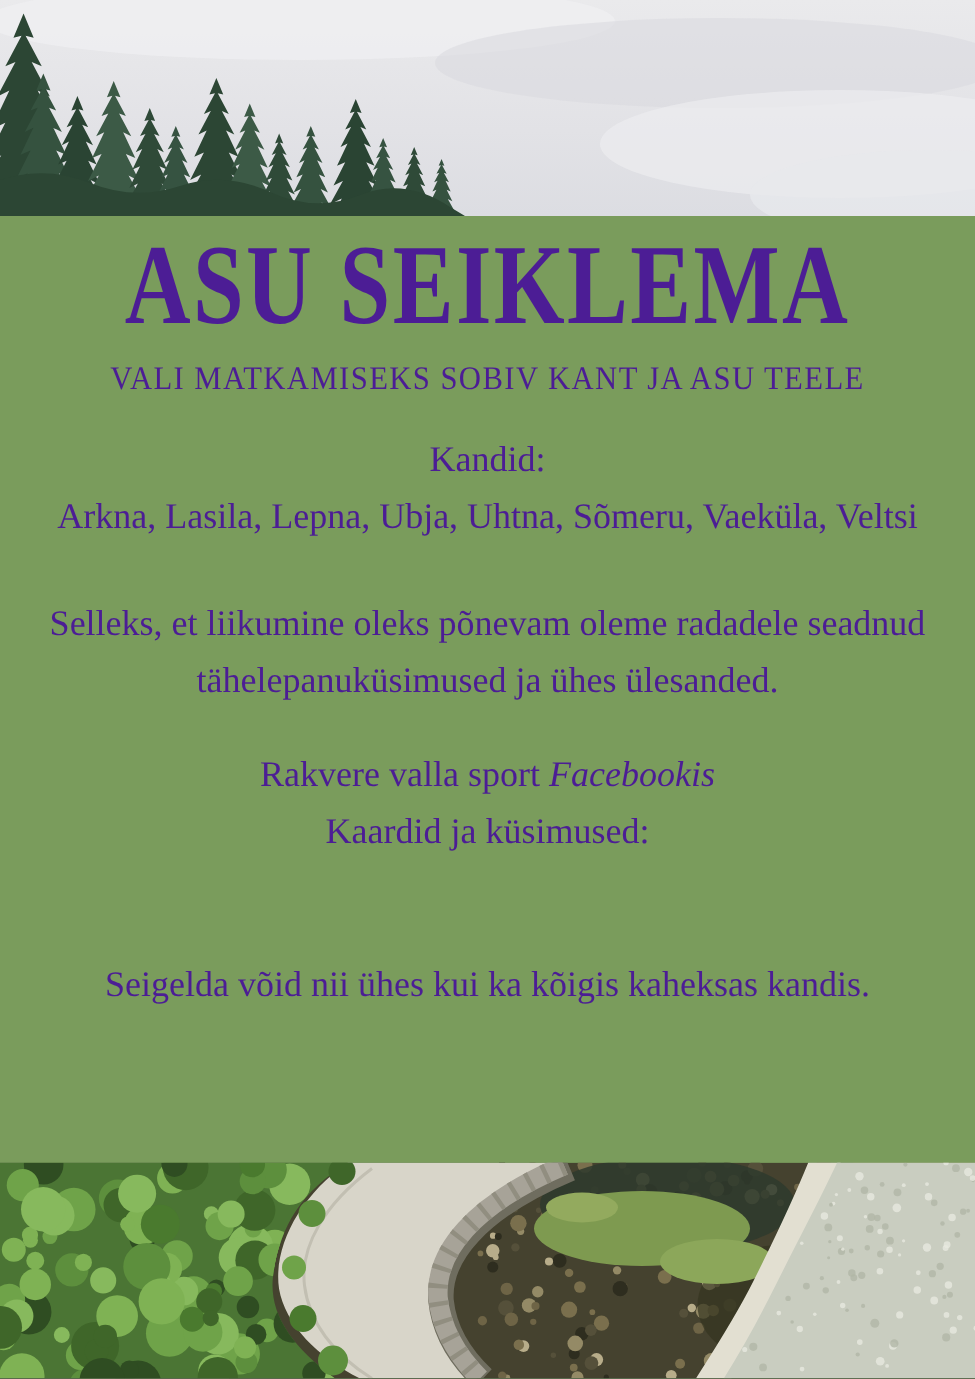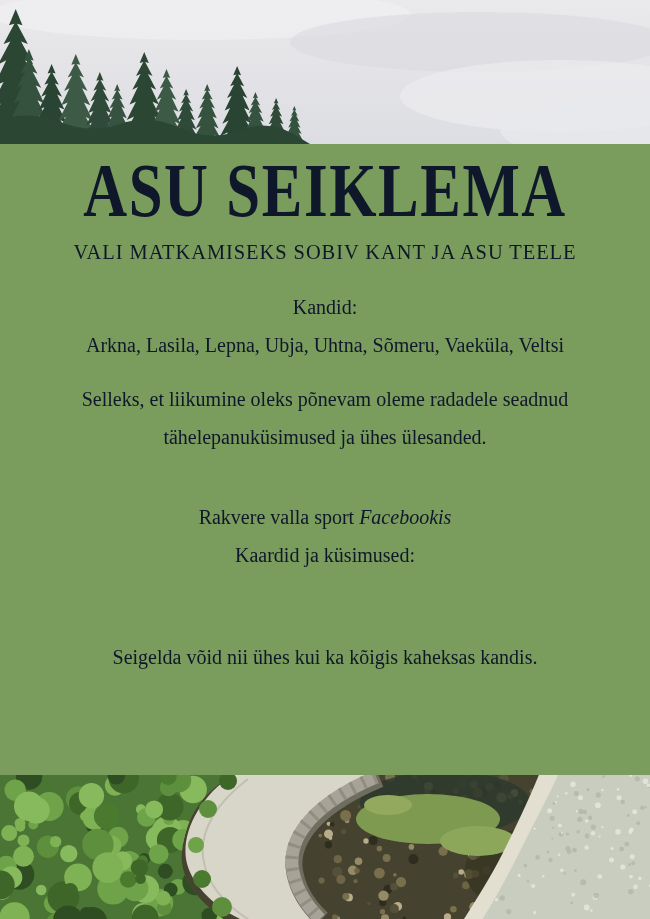--- a/index.html
+++ b/index.html
@@ -8,34 +8,34 @@
     font-family:"Liberation Serif","DejaVu Serif",serif;
     background:#7a9c5c;
   }
   .photo-band{position:absolute;left:0;width:650px;overflow:hidden;}
   .photo-top{top:0;height:144px;}
   .photo-bottom{top:775px;height:144px;}
   .photo-band svg{display:block;}
 
   .green-panel{
     position:absolute;top:144px;left:0;width:650px;height:631px;
-    background:#7a9c5c;color:#0f172a;text-align:center;
+    background:#7a9c5c;color:#4c1d95;text-align:center;
   }
   .title{
     position:absolute;top:8px;left:0;width:100%;margin:0;
     font-size:76px;line-height:1;font-weight:700;letter-spacing:2px;
     transform:scaleX(.8);white-space:nowrap;
   }
   .subtitle{
     position:absolute;top:95px;left:0;width:100%;margin:0;
     font-size:22px;line-height:1.2;font-weight:400;letter-spacing:1px;
     transform:scaleX(.93);white-space:nowrap;
   }
-  .group{position:absolute;left:0;width:100%;font-size:20px;line-height:38px;font-weight:400;}
-  .g1{top:144px}.g2{top:236px}.g3{top:354px}.g4{top:494px}
+  .group{position:absolute;left:0;width:100%;font-size:24px;line-height:38px;font-weight:400;}
+  .g1{top:144px}.g2{top:253px}.g3{top:354px}.g4{top:494px}
   .group p{margin:0;white-space:nowrap;}
   em{font-style:italic;}
 </style>
 </head>
 <body>
 
 <div class="poster">
 
   <div class="photo-band photo-top">
     <svg width="650" height="144" viewBox="0 0 650 144">

